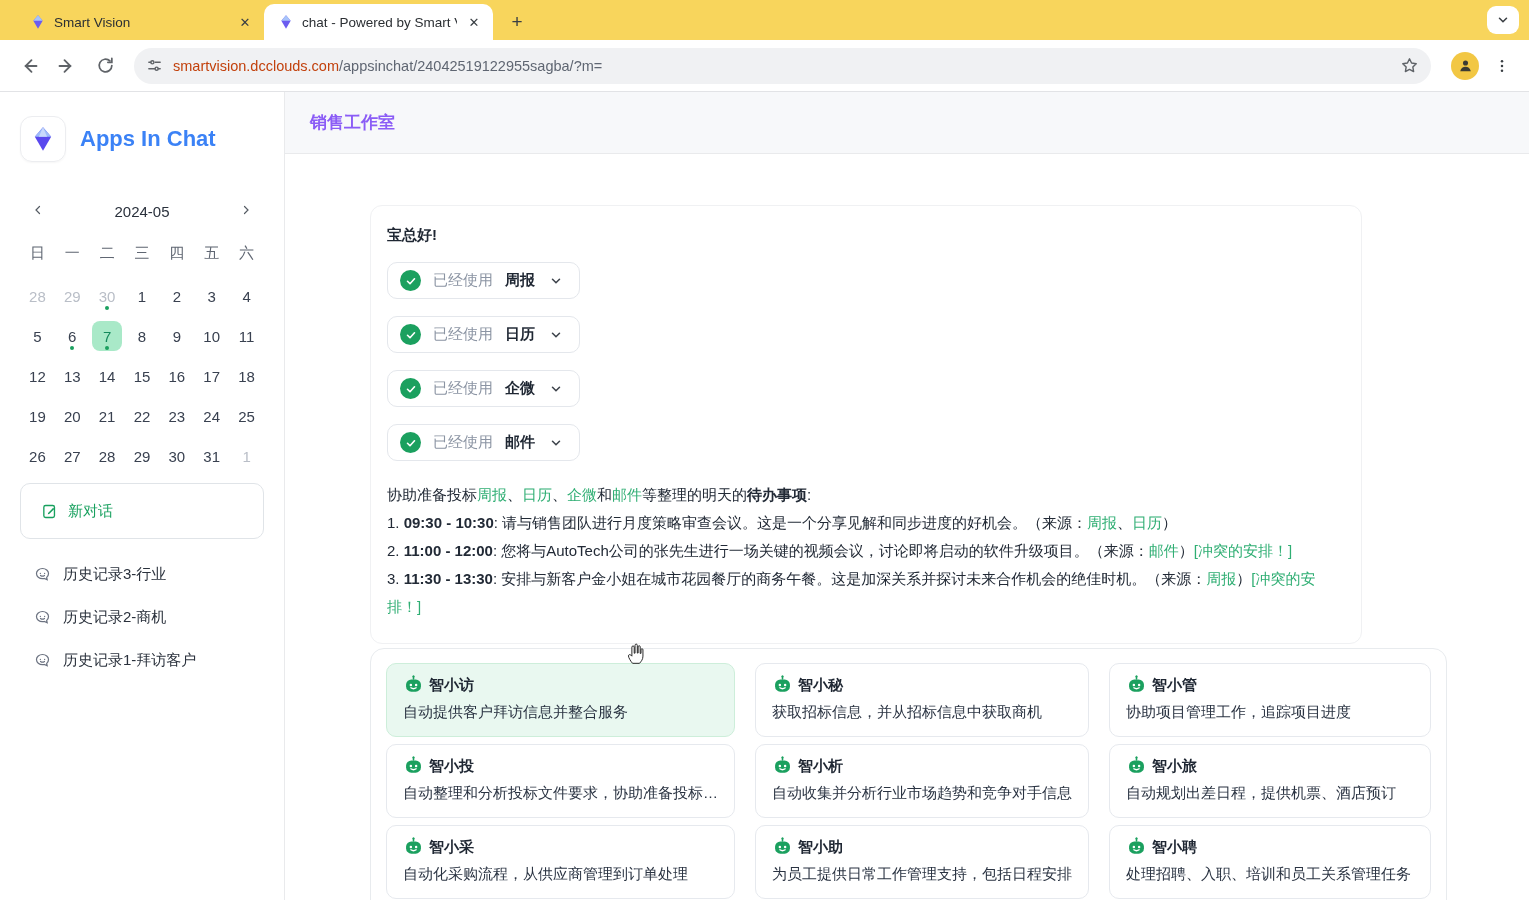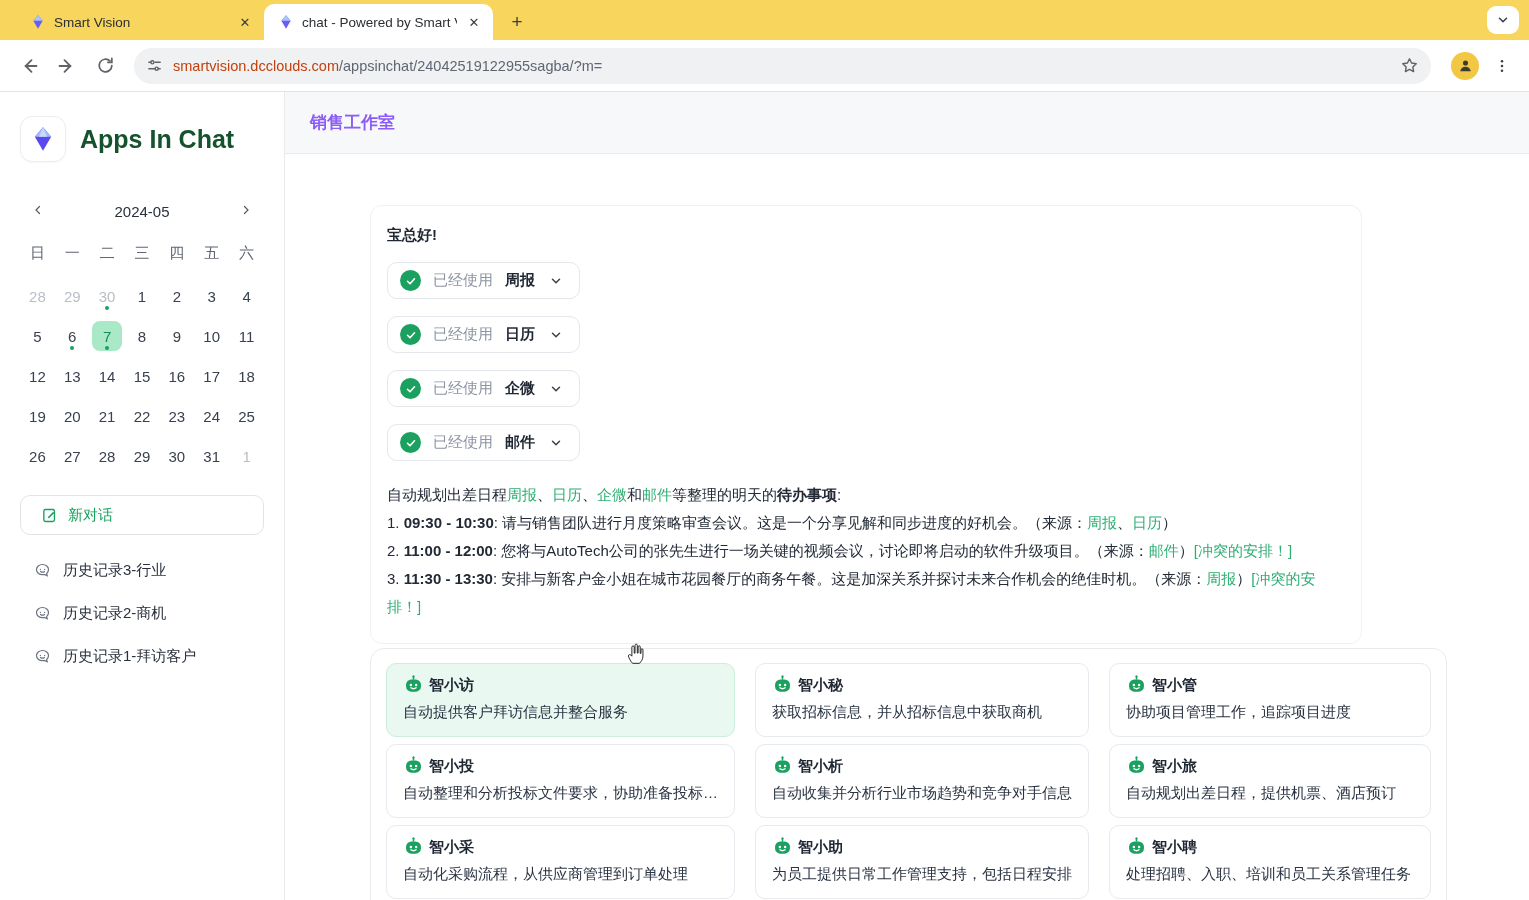--- a/index.html
+++ b/index.html
@@ -24,35 +24,35 @@
   .url-domain { color:#c2410c; }
   .url-path { color:#5f6672; }
   .avatar { width:28px; height:28px; border-radius:50%; background:#F2C744; display:flex; align-items:center; justify-content:center; margin:0 8px; }
   .kebab { width:30px; height:30px; display:flex; align-items:center; justify-content:center; }
 
   
   .app { display:flex; height:808px; }
   .sidebar { width:285px; border-right:1px solid #e9eaec; background:#fff; padding:22px 20px 0 20px; flex-shrink:0; }
   .logo-row { display:flex; align-items:center; gap:14px; margin-top:2px; }
   .logo-box { width:46px; height:46px; border:1px solid #ecedf0; border-radius:12px; display:flex; align-items:center; justify-content:center; box-shadow:0 1px 2px rgba(0,0,0,0.04); }
-  .app-title { font-size:25px; font-weight:bold; color:#14532d; }
+  .app-title { font-size:22px; font-weight:bold; color:#3b82f6; }
 
   .cal-nav { display:flex; align-items:center; justify-content:space-between; margin:38px 6px 6px 6px; }
   .cal-month { font-size:15px; color:#2a313c; }
   .cal-arrow { color:#555b63; font-size:13px; padding:4px 6px; }
   .cal-head-row, .cal-grid { display:grid; grid-template-columns:repeat(7,1fr); }
   .cal-head-row { margin-top:12px; }
   .cal-h { text-align:center; height:36px; line-height:36px; font-size:15px; color:#5f6672; }
   .cal-cell { position:relative; height:40px; display:flex; align-items:flex-end; justify-content:center; }
   .cal-num { width:30px; height:30px; display:flex; align-items:center; justify-content:center; font-size:15px; color:#394150; border-radius:8px; }
   .cal-num.muted { color:#b9bec7; }
   .cal-num.selected { background:#A9E9C8; color:#14895c; }
   .cal-dot { position:absolute; bottom:1px; left:50%; transform:translateX(-50%); width:4px; height:4px; border-radius:50%; background:#1BA05F; }
 
-  .newchat-btn { margin-top:24px; height:40px; border:1px solid #e0e4e8; border-radius:10px; display:flex; align-items:center; gap:10px; padding-left:20px; color:#17A05E; font-size:15px; cursor:default; }
+  .newchat-btn { margin-top:12px; height:56px; border:1px solid #e0e4e8; border-radius:10px; display:flex; align-items:center; gap:10px; padding-left:20px; color:#17A05E; font-size:15px; cursor:default; }
   .hist-list { margin-top:16px; }
   .hist-item { height:38px; display:flex; align-items:center; gap:12px; padding-left:14px; margin-bottom:5px; border-radius:8px; font-size:15px; color:#2a313c; }
   .hist-item .hist-icon { color:#6b7280; display:flex; }
   .hist-item.active { background:#DFF4E9; color:#149c5e; }
   .hist-item.active .hist-icon { color:#149c5e; }
   .hist-edit { margin-left:2px; color:#149c5e; display:flex; }
 
   .main { flex:1; display:flex; flex-direction:column; background:#fff; }
   .main-header { height:62px; background:#F7F8FA; border-bottom:1px solid #e9eaec; display:flex; align-items:center; padding-left:25px; flex-shrink:0; }
   .page-title { font-size:17px; font-weight:bold; color:#8b5cf6; }
@@ -429,21 +429,21 @@
     </span>
     <span class="pill-prefix">已经使用</span>
     <span class="pill-tool">邮件</span>
     <span class="pill-chevron">
       <svg width="14" height="14" viewBox="0 0 24 24" fill="none" stroke="#3d434b" stroke-width="2.6" stroke-linecap="round">
                     <polyline points="6,9 12,15 18,9"></polyline>
                   </svg>
     </span>
   </div>
 </div>
-          <div class="intro-line" id="intro-line"><span>自动规划出差日程</span><span class="seg-link">周报</span><span>、</span><span class="seg-link">日历</span><span>、</span><span class="seg-link">企微</span><span>和</span><span class="seg-link">邮件</span><span>等整理的明天的</span><span class="seg-bold">待办事项</span><span>:</span></div>
+          <div class="intro-line" id="intro-line"><span>协助准备投标</span><span class="seg-link">周报</span><span>、</span><span class="seg-link">日历</span><span>、</span><span class="seg-link">企微</span><span>和</span><span class="seg-link">邮件</span><span>等整理的明天的</span><span class="seg-bold">待办事项</span><span>:</span></div>
           <div id="todos">
               <div class="todo-line"><span>1. </span><span class="seg-bold">09:30 - 10:30</span><span>: 请与销售团队进行月度策略审查会议。这是一个分享见解和同步进度的好机会。（来源：</span><span class="seg-link">周报</span><span>、</span><span class="seg-link">日历</span><span>）</span></div>
               <div class="todo-line"><span>2. </span><span class="seg-bold">11:00 - 12:00</span><span>: 您将与AutoTech公司的张先生进行一场关键的视频会议，讨论即将启动的软件升级项目。（来源：</span><span class="seg-link">邮件</span><span>）</span><span class="seg-link">[冲突的安排！]</span></div>
               <div class="todo-line"><span>3. </span><span class="seg-bold">11:30 - 13:30</span><span>: 安排与新客户金小姐在城市花园餐厅的商务午餐。这是加深关系并探讨未来合作机会的绝佳时机。（来源：</span><span class="seg-link">周报</span><span>）</span><span class="seg-link">[冲突的安排！]</span></div>
             </div>
         </div>
 
         <div class="agents-panel">
           <div class="agents-grid" id="agents-grid">
   <div class="agent-card hovered">

